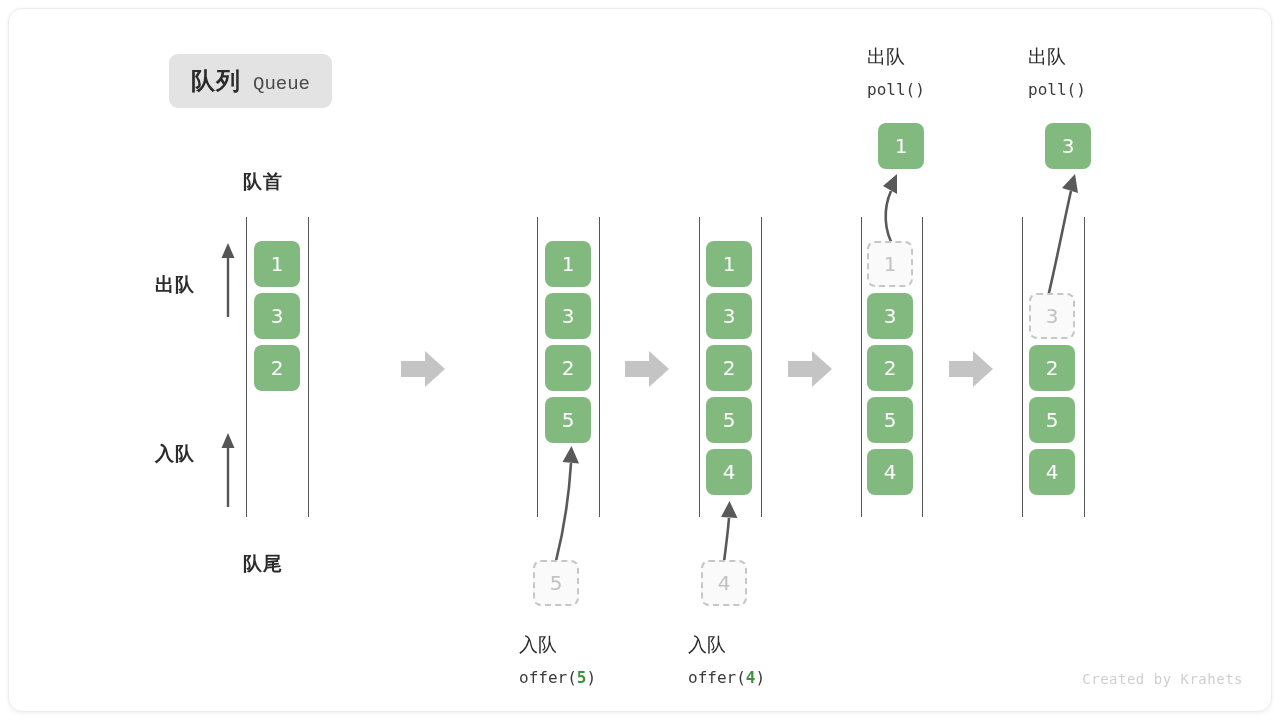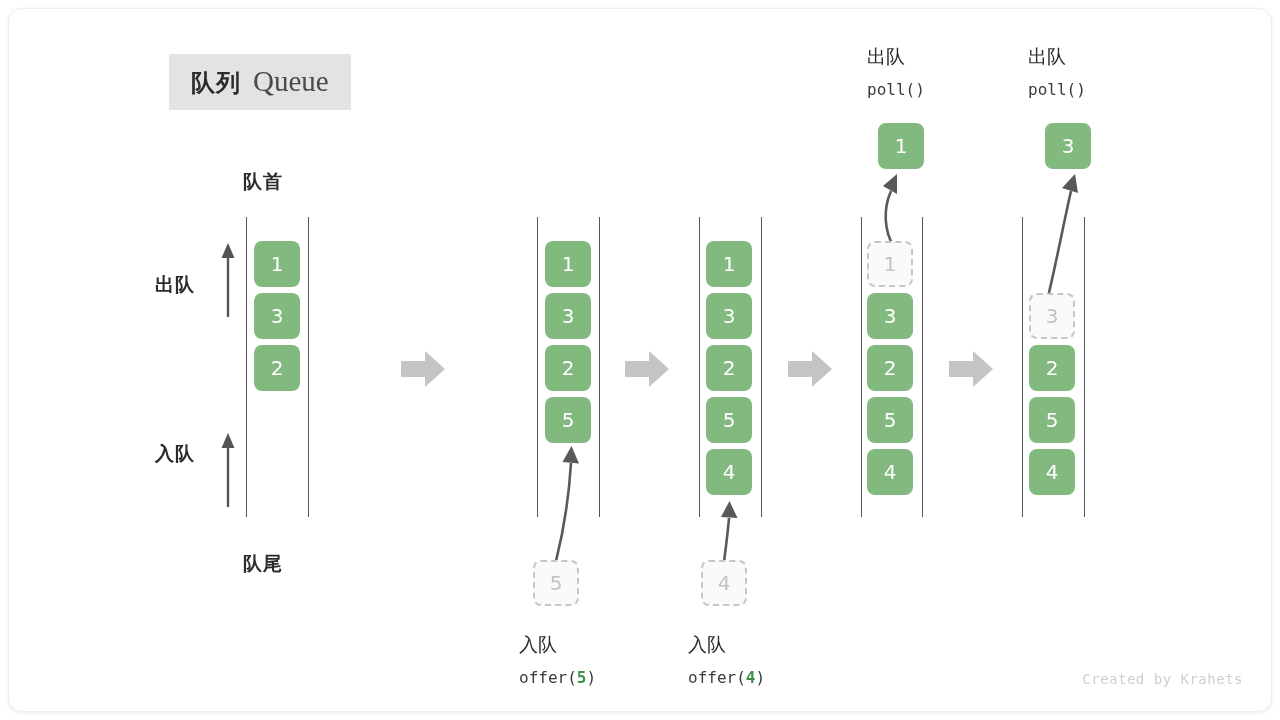--- a/index.html
+++ b/index.html
@@ -6,26 +6,26 @@
   body{width:1280px;height:720px;overflow:hidden;
        font-family:"Liberation Sans","DejaVu Sans",sans-serif;}
 
   #canvas{position:absolute;left:8px;top:8px;width:1262px;height:702px;
           background:#ffffff;border:1px solid #ededed;border-radius:14px;
           box-shadow:0 1px 4px rgba(0,0,0,.07);overflow:hidden;}
 
   .abs{position:absolute;}
 
   
-  #title-badge{left:160px;top:45px;background:#e3e3e3;border-radius:0;
+  #title-badge{left:160px;top:45px;background:#e3e3e3;border-radius:9px;
      padding:11px 22px;display:flex;align-items:baseline;gap:12px;}
   #title-badge .cn{font-size:24px;font-weight:bold;color:#2b2b2b;
      font-family:"DejaVu Sans",sans-serif;letter-spacing:1px;}
-  #title-badge .en{font-size:29px;color:#4a4a4a;
-     font-family:Liberation Serif, serif;}
+  #title-badge .en{font-size:19px;color:#4a4a4a;
+     font-family:Liberation Mono, monospace;}
 
   
   .cap{font-size:19px;font-weight:bold;color:#2b2b2b;
        font-family:"DejaVu Sans",sans-serif;letter-spacing:1px;}
 
   
   .sidelabel{font-size:19px;font-weight:bold;color:#2b2b2b;
        font-family:"DejaVu Sans",sans-serif;letter-spacing:1px;}
 
   

